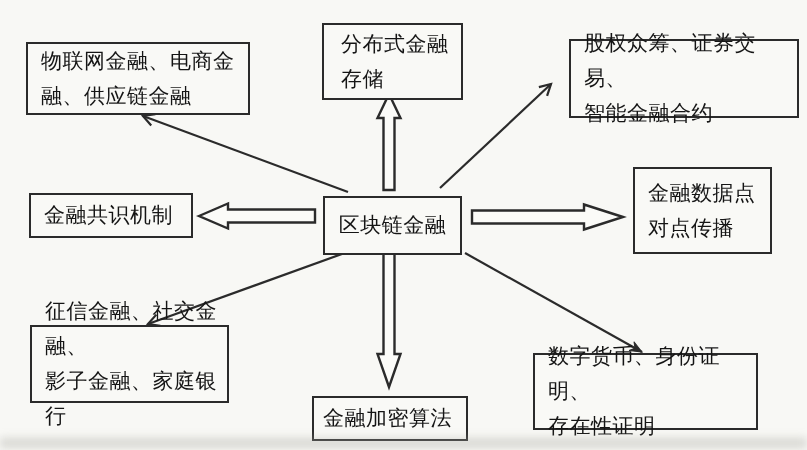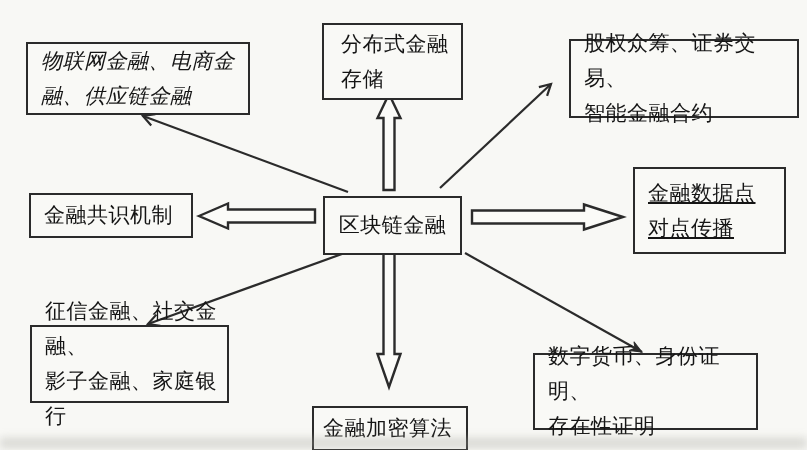--- a/index.html
+++ b/index.html
@@ -90,21 +90,21 @@
       <line x1="440" y1="188" x2="551" y2="84" stroke="#2b2b2b" stroke-width="2.2" marker-end="url(#openV)"></line>
     </g>
     <g>
       <line x1="364" y1="246" x2="148" y2="324" stroke="#2b2b2b" stroke-width="2.2" marker-end="url(#openV)"></line>
     </g>
     <g>
       <line x1="465" y1="253" x2="642" y2="352" stroke="#2b2b2b" stroke-width="2.2" marker-end="url(#solidV)"></line>
     </g>
   </svg>
 
-  <div class="node pad13" style="left:26px; top:42px; width:224px; height:73px;font-style:italic;">
+  <div class="node pad13" style="left:26px; top:42px; width:224px; height:73px;">
     <span class="label">物联网金融、电商金
 融、供应链金融</span>
   </div>
 
   <div class="node pad17" style="left:322px; top:3px; width:141px; height:77px;margin-top:20px;">
     <span class="label">分布式金融
 存储</span>
   </div>
 
   <div class="node pad13" style="left:553px; top:39px; width:230px; height:79px;margin-left:16px;">
@@ -113,31 +113,31 @@
   </div>
 
   <div class="node pad13" style="left:29px; top:193px; width:164px; height:45px;">
     <span class="label">金融共识机制</span>
   </div>
 
   <div class="node center-node" style="left:323px; top:196px; width:139px; height:59px;">
     <span class="label">区块链金融</span>
   </div>
 
-  <div class="node pad13" style="left:633px; top:167px; width:153px; height:87px;text-decoration:underline;">
+  <div class="node pad13" style="left:633px; top:167px; width:139px; height:87px;">
     <span class="label">金融数据点
 对点传播</span>
   </div>
 
   <div class="node pad13" style="left:30px; top:325px; width:199px; height:78px;">
     <span class="label">征信金融、社交金融、
 影子金融、家庭银行</span>
   </div>
 
-  <div class="node pad9" style="left:312px; top:396px; width:156px; height:45px;margin-top:10px;">
+  <div class="node pad9" style="left:312px; top:396px; width:156px; height:45px;">
     <span class="label">金融加密算法</span>
   </div>
 
   <div class="node pad13" style="left:533px; top:353px; width:225px; height:77px;justify-content:flex-end;">
     <span class="label">数字货币、身份证明、
 存在性证明</span>
   </div>
 
   <div class="scan-shadow"></div>
 </div>

